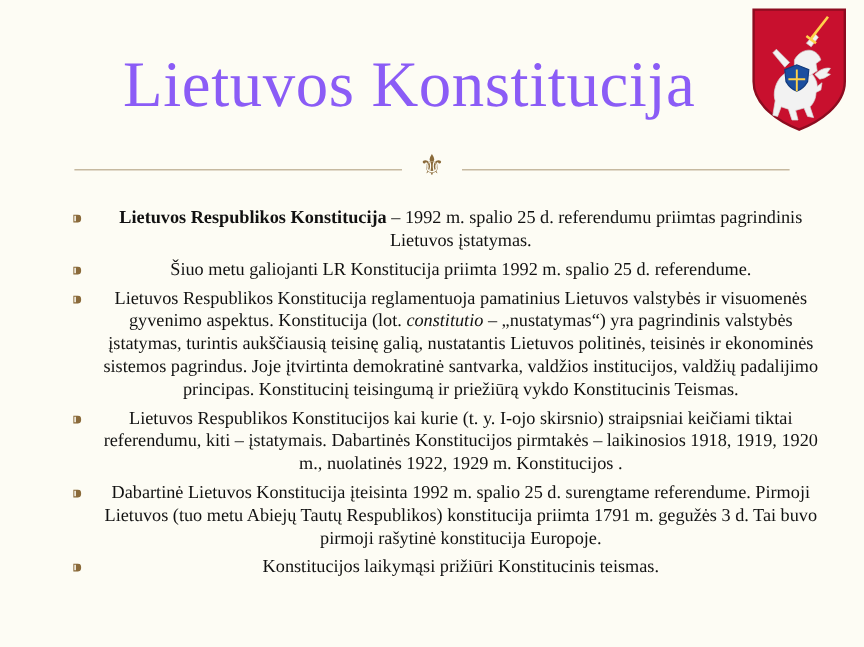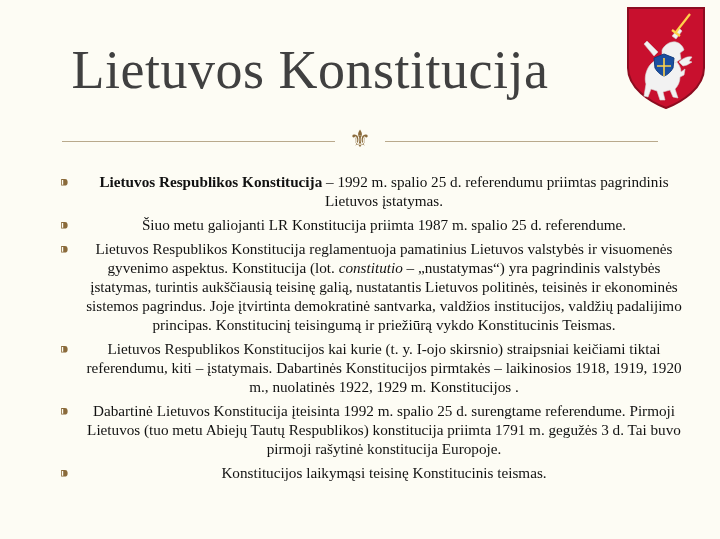--- a/index.html
+++ b/index.html
@@ -33,23 +33,24 @@
   
   .title {
     position: absolute;
     top: 42px;
     left: 0;
     width: 620px;
     text-align: center;
     font-family: "Liberation Serif", serif;
     font-size: 54px;
     line-height: 1.05;
-    color: #404040;
+    color: #8b5cf6;
     letter-spacing: 0.5px;
     white-space: nowrap;
+    padding-left: 31px;
   }
 
   
   .divider {
     position: absolute;
     top: 126px;
     left: 62px;
     width: 596px;
     height: 30px;
     display: flex;
@@ -142,33 +143,33 @@
     <span class="rule"></span>
   </div>
 
   <div class="content" id="bullet-list">
       <div class="bullet-row">
         <span class="bul">⁍</span>
         <span class="txt"><b>Lietuvos Respublikos Konstitucija</b><span> – 1992 m. spalio 25 d. referendumu priimtas pagrindinis Lietuvos įstatymas.</span></span>
       </div>
       <div class="bullet-row">
         <span class="bul">⁍</span>
-        <span class="txt"><span>Šiuo metu galiojanti LR Konstitucija priimta 1987 m. spalio 25 d. referendume.</span></span>
+        <span class="txt"><span>Šiuo metu galiojanti LR Konstitucija priimta 1992 m. spalio 25 d. referendume.</span></span>
       </div>
       <div class="bullet-row">
         <span class="bul">⁍</span>
         <span class="txt"><span>Lietuvos Respublikos Konstitucija reglamentuoja pamatinius Lietuvos valstybės ir visuomenės gyvenimo aspektus. Konstitucija (lot. </span><i>constitutio</i><span> – „nustatymas“) yra pagrindinis valstybės įstatymas, turintis aukščiausią teisinę galią, nustatantis Lietuvos politinės, teisinės ir ekonominės sistemos pagrindus. Joje įtvirtinta demokratinė santvarka, valdžios institucijos, valdžių padalijimo principas. Konstitucinį teisingumą ir priežiūrą vykdo Konstitucinis Teismas.</span></span>
       </div>
       <div class="bullet-row">
         <span class="bul">⁍</span>
         <span class="txt"><span>Lietuvos Respublikos Konstitucijos kai kurie (t. y. I-ojo skirsnio) straipsniai keičiami tiktai referendumu, kiti – įstatymais. Dabartinės Konstitucijos pirmtakės – laikinosios 1918, 1919, 1920 m., nuolatinės 1922, 1929 m. Konstitucijos .</span></span>
       </div>
       <div class="bullet-row">
         <span class="bul">⁍</span>
         <span class="txt"><span>Dabartinė Lietuvos Konstitucija įteisinta 1992 m. spalio 25 d. surengtame referendume. Pirmoji Lietuvos (tuo metu Abiejų Tautų Respublikos) konstitucija priimta 1791 m. gegužės 3 d. Tai buvo pirmoji rašytinė konstitucija Europoje.</span></span>
       </div>
       <div class="bullet-row">
         <span class="bul">⁍</span>
-        <span class="txt"><span>Konstitucijos laikymąsi teisinę Konstitucinis teismas.</span></span>
+        <span class="txt"><span>Konstitucijos laikymąsi prižiūri Konstitucinis teismas.</span></span>
       </div>
     </div>
 
 </div>
 
 </body></html>

